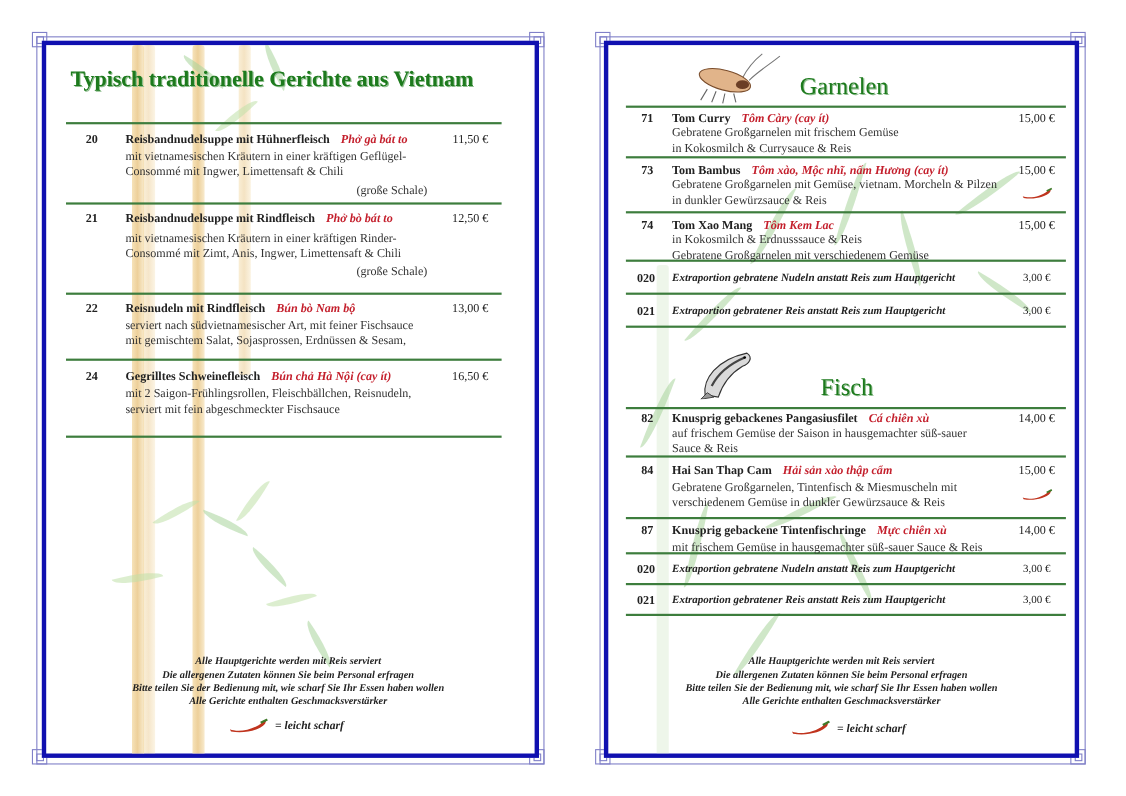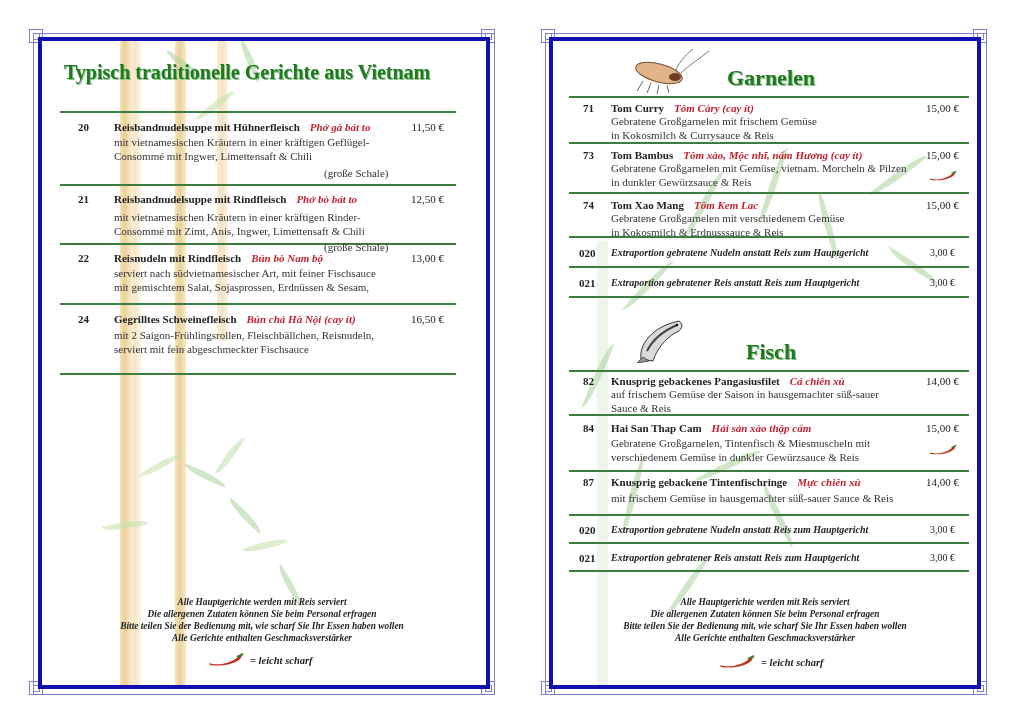--- a/index.html
+++ b/index.html
@@ -10,21 +10,21 @@
   .page.right { left:549px; width:432px; }
   .frame-outer { position:absolute; border:1px solid #8080c8; pointer-events:none; }
   .corner { position:absolute; width:12px; height:12px; border:1px solid #8080c8; background:transparent; }
   .corner::after { content:""; position:absolute; left:3px; top:3px; width:5px; height:5px; border:1px solid #8080c8; }
   .stalk { position:absolute; width:11px; background:linear-gradient(90deg,#f3d9a2,#e7c079 45%,#f6e4bd); opacity:.75; border-radius:3px; }
   .leaf { position:absolute; width:46px; height:9px; background:#bfe0a8; border-radius:0 100% 0 100%; opacity:.55; }
   .leaf.g { background:#a7d39a; }
 
   .title-left { position:absolute; left:22px; top:20px; width:400px; font-size:20px; font-weight:bold; color:#1d7a1d;
                 text-shadow:1px 1px 0 #8fbf8f; white-space:nowrap; }
-  .section-title { position:absolute; font-size:22px; font-weight:bold; color:#1d7a1d; text-shadow:1px 1px 0 #8fbf8f; }
+  .section-title { position:absolute; font-size:22px; font-weight:normal; color:#1d7a1d; text-shadow:1px 1px 0 #8fbf8f; }
 
   .menu { position:absolute; }
   .item { position:relative; border-bottom:2px solid #3d7d3d; box-sizing:border-box; }
   .item .num { position:absolute; font-weight:bold; font-size:11px; }
   .item .name { position:absolute; font-weight:bold; font-size:11px; white-space:nowrap; }
   .item .viet { color:#c41f2c; font-style:italic; font-weight:bold; margin-left:10px; }
   .item .price { position:absolute; font-weight:normal; font-size:11px; text-align:right; }
   .item .desc { position:absolute; font-size:11px; line-height:13.5px; color:#333; }
   .item .size { position:absolute; font-size:11px; color:#333; }
   .extra .name { font-style:italic; font-size:10px; }
@@ -80,21 +80,21 @@
       <span class="num" style="left:18px;top:8px;">20</span>
       <span class="name" style="left:54px;top:8px;"><span>Reisbandnudelsuppe mit Hühnerfleisch</span><span class="viet">Phở gà bát to</span></span>
       <span class="price" style="right:12px;top:8px;">11,50 €</span>
       <div class="desc" style="left:54px;top:23px;">
           <div>mit vietnamesischen Kräutern in einer kräftigen Geflügel-</div>
           <div>Consommé mit Ingwer, Limettensaft &amp; Chili</div>
         </div>
       <span class="size" style="left:264px;top:54px;">(große Schale)</span>
     </div>
 
-    <div class="item" style="height:59px;">
+    <div class="item" style="height:82px;">
       <span class="num" style="left:18px;top:7px;">21</span>
       <span class="name" style="left:54px;top:7px;"><span>Reisbandnudelsuppe mit Rindfleisch</span><span class="viet">Phở bò bát to</span></span>
       <span class="price" style="right:12px;top:7px;margin-left:43px;">12,50 €</span>
       <div class="desc" style="left:54px;top:25px;">
           <div>mit vietnamesischen Kräutern in einer kräftigen Rinder-</div>
           <div>Consommé mit Zimt, Anis, Ingwer, Limettensaft &amp; Chili</div>
         </div>
       <span class="size" style="left:264px;top:55px;">(große Schale)</span>
     </div>
 
@@ -182,22 +182,22 @@
         <path d="M1 10 C8 13 22 11 30 4 L34 2 L33 5 C28 11 14 14 2 12 Z" fill="#c0341e"></path>
         <path d="M29 4 L35 1" stroke="#3f7a2a" stroke-width="2"></path>
       </svg>
     </div>
 
     <div class="item" style="height:44px;">
       <span class="num" style="left:14px;top:5px;">74</span>
       <span class="name" style="left:42px;top:5px;"><span>Tom Xao Mang</span><span class="viet">Tôm Kem Lac</span></span>
       <span class="price" style="right:10px;top:5px;">15,00 €</span>
       <div class="desc" style="left:42px;top:18px;">
+          <div>in Kokosmilch &amp; Erdnusssauce &amp; Reis</div>
           <div>Gebratene Großgarnelen mit verschiedenem Gemüse</div>
-          <div>in Kokosmilch &amp; Erdnusssauce &amp; Reis</div>
         </div>
     </div>
 
     <div class="item extra" style="height:30px;">
       <span class="num" style="left:10px;top:9px;">020</span>
       <span class="name" style="left:42px;top:9px;">Extraportion gebratene Nudeln anstatt Reis zum Hauptgericht</span>
       <span class="price" style="right:14px;top:9px;">3,00 €</span>
     </div>
     <div class="item extra" style="height:30px;">
       <span class="num" style="left:10px;top:9px;">021</span>
@@ -234,21 +234,21 @@
       <div class="desc" style="left:42px;top:21px;">
           <div>Gebratene Großgarnelen, Tintenfisch &amp; Miesmuscheln mit</div>
           <div>verschiedenem Gemüse in dunkler Gewürzsauce &amp; Reis</div>
         </div>
       <svg class="chili" style="right:12px;top:28px;" width="28" height="12" viewBox="0 0 36 14">
         <path d="M1 10 C8 13 22 11 30 4 L34 2 L33 5 C28 11 14 14 2 12 Z" fill="#c0341e"></path>
         <path d="M29 4 L35 1" stroke="#3f7a2a" stroke-width="2"></path>
       </svg>
     </div>
 
-    <div class="item" style="height:44px;">
+    <div class="item" style="height:32px;">
       <span class="num" style="left:14px;top:4px;">87</span>
       <span class="name" style="left:42px;top:4px;"><span>Knusprig gebackene Tintenfischringe</span><span class="viet">Mực chiên xù</span></span>
       <span class="price" style="right:10px;top:4px;">14,00 €</span>
       <div class="desc" style="left:42px;top:20px;">
           <div>mit frischem Gemüse in hausgemachter süß-sauer Sauce &amp; Reis</div>
         </div>
     </div>
     <div class="item extra" style="height:28px;">
       <span class="num" style="left:10px;top:8px;">020</span>
       <span class="name" style="left:42px;top:8px;">Extraportion gebratene Nudeln anstatt Reis zum Hauptgericht</span>

